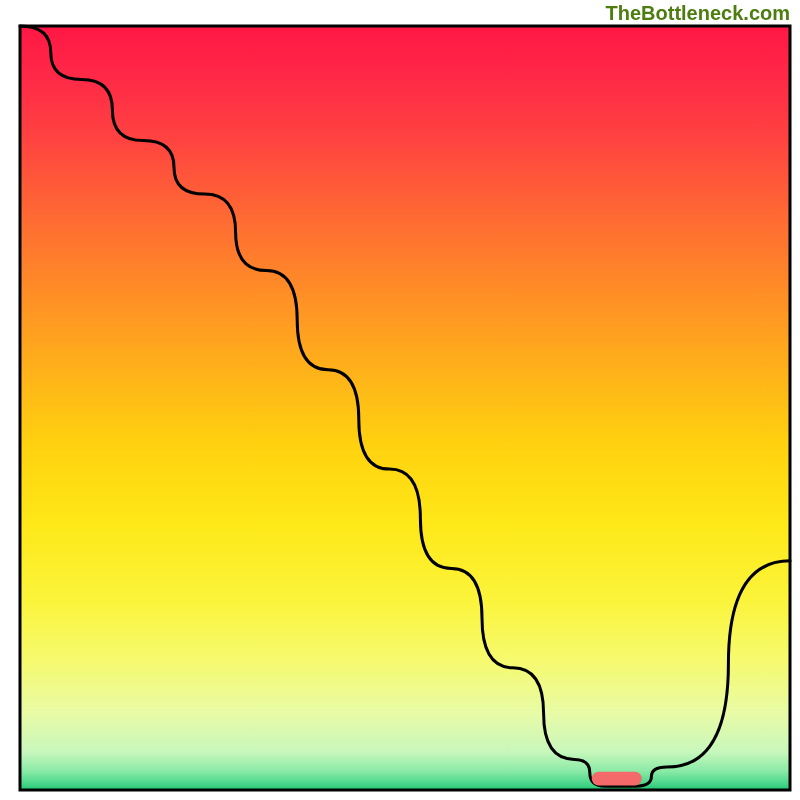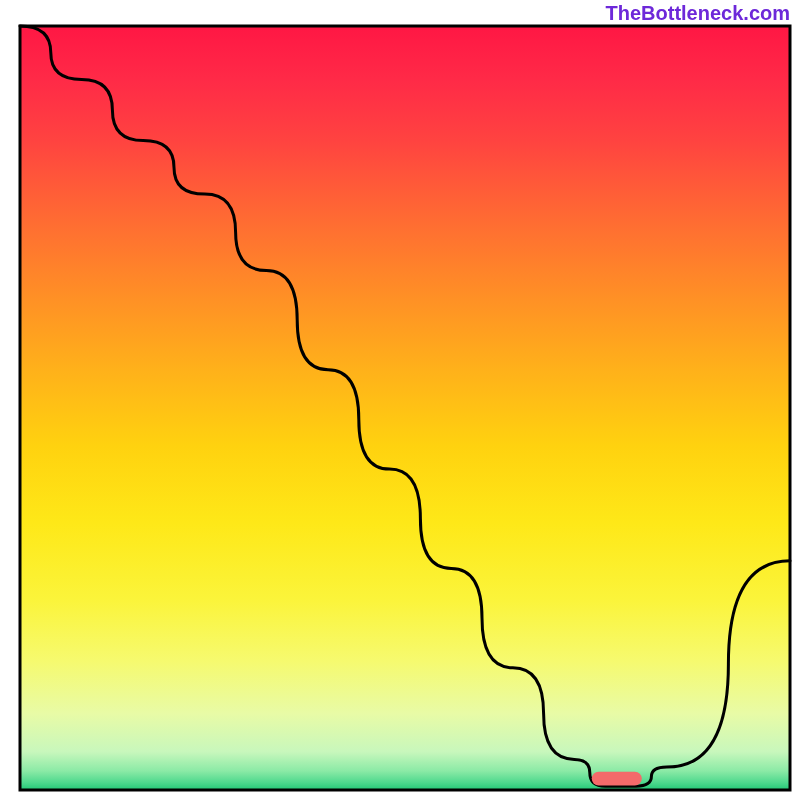--- a/index.html
+++ b/index.html
@@ -14,21 +14,21 @@
     position: relative;
     width: 800px;
     height: 800px;
   }
   .watermark {
     position: absolute;
     top: 2px;
     right: 10px;
     font-size: 20px;
     font-weight: bold;
-    color: #6d28d9;
+    color: #4d7c0f;
     font-family: Arial, sans-serif;
     z-index: 5;
   }
   .plot {
     position: absolute;
     left: 0;
     top: 0;
     width: 800px;
     height: 800px;
   }

